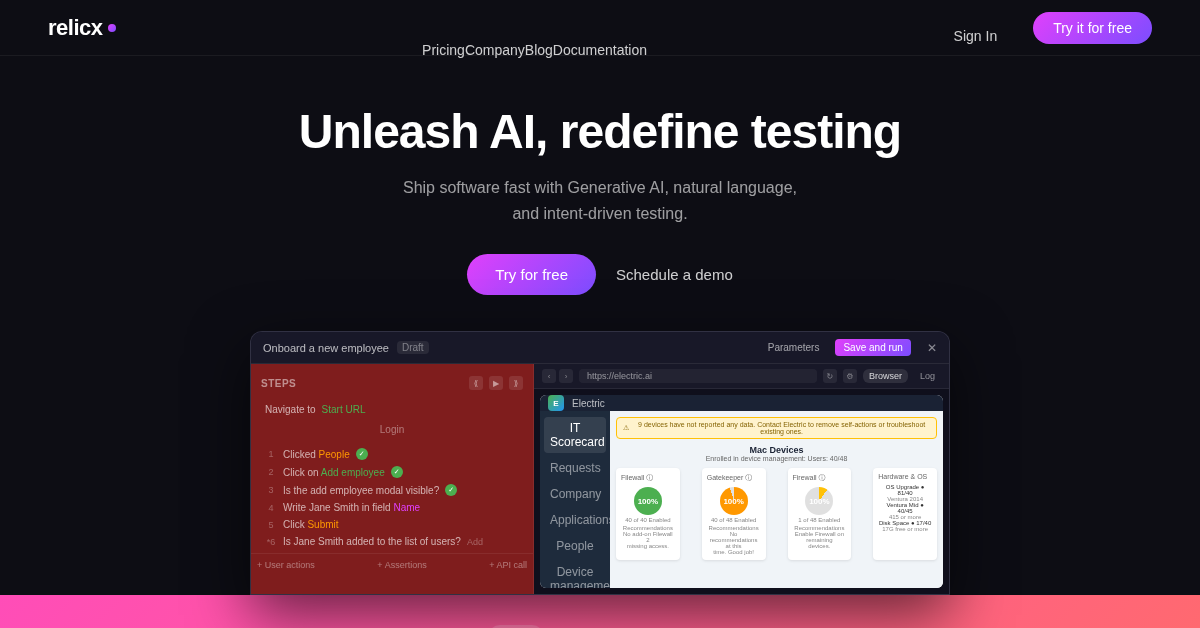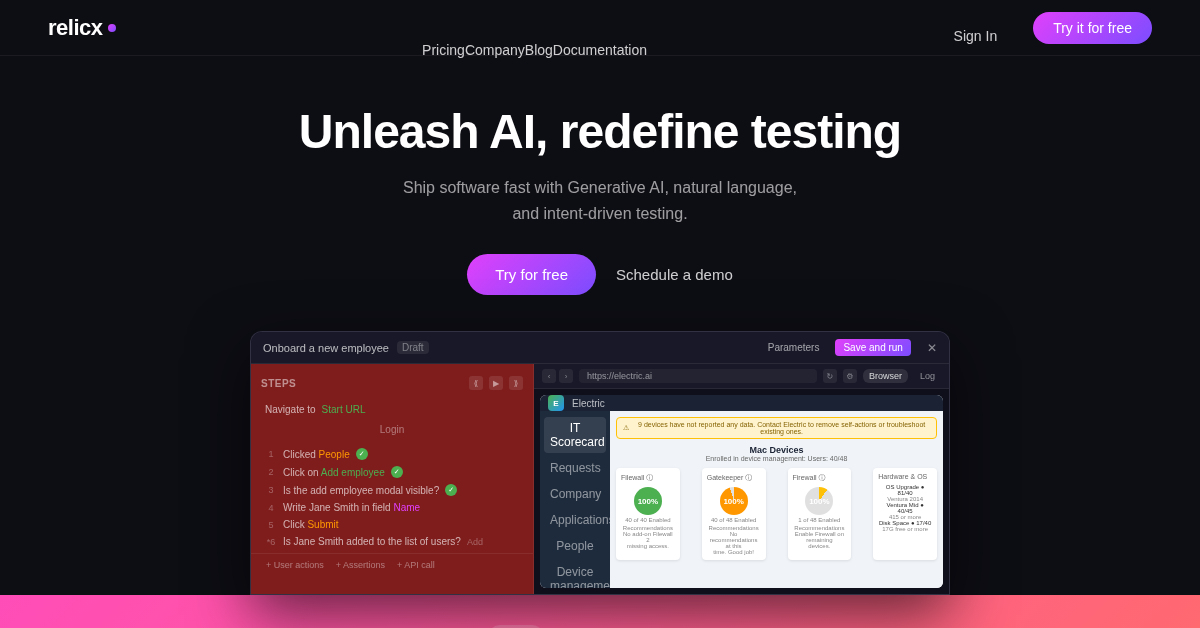--- a/index.html
+++ b/index.html
@@ -278,23 +278,24 @@
       background: transparent;
       border: none;
       cursor: pointer;
     }
 
     
     .step-actions-bar {
       display: flex;
       align-items: center;
       gap: 12px;
-      padding: 6px 15px;
+      padding: 6px 6px;
       border-top: 1px solid rgba(255,255,255,0.07);
       margin-top: auto;
+      justify-content: space-between;
     }
     .action-tag {
       font-size: 9px;
       color: rgba(255,255,255,0.4);
       cursor: pointer;
     }
     .action-tag::before { content: '+ '; }
 
     
     .browser-panel {

